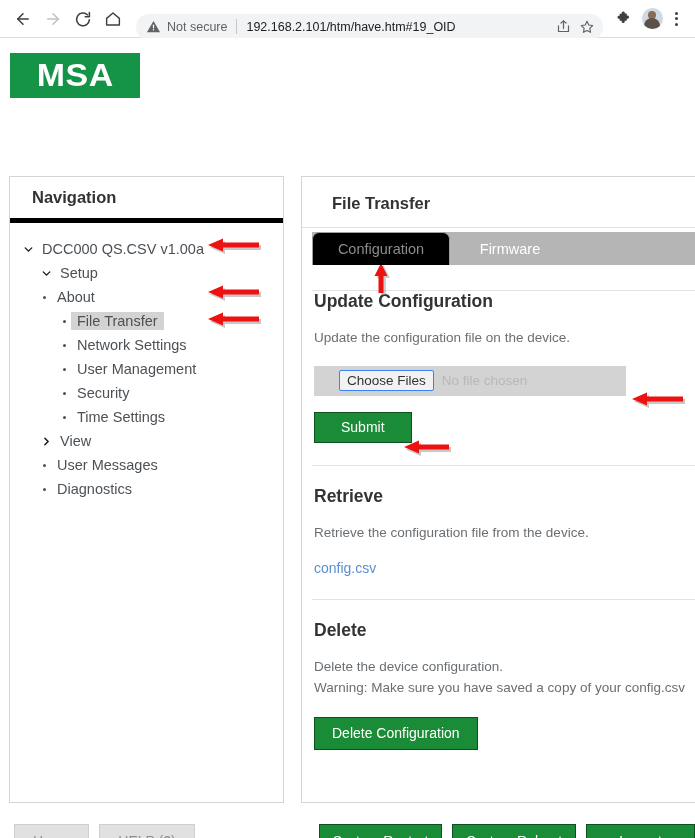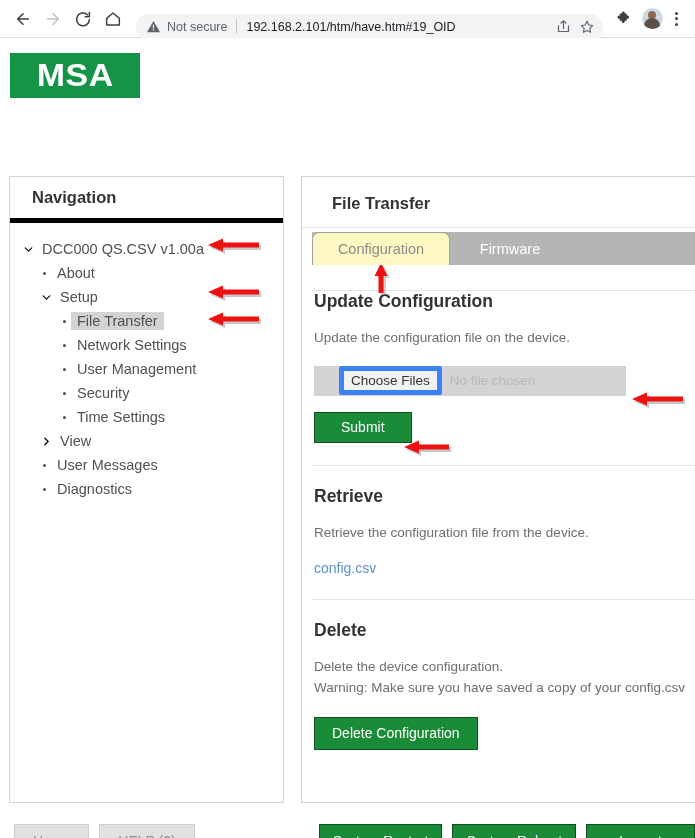--- a/index.html
+++ b/index.html
@@ -235,21 +235,21 @@
   .tab {
     font-size: 14.5px;
     color: #ffffff;
     height: 33px;
     display: flex;
     align-items: center;
     justify-content: center;
     padding: 0 10px;
   }
   .tab.active {
-    background: #fef9c3;
+    background: #000000;
     color: #8b8b8b;
     border: 1px solid #9f9f9f;
     border-bottom: none;
     border-radius: 7px 7px 0 0;
     height: 33px;
     margin-bottom: 0;
     position: relative;
     z-index: 2;
     justify-content: center;
   }
@@ -279,21 +279,21 @@
     margin-top: 17px;
     width: 312px;
     height: 30px;
     background: #d3d3d3;
     display: flex;
     align-items: center;
     padding-left: 25px;
   }
   .choose-btn {
     background: #f2f2f2;
-    border: 5px solid #3b82f6;
+    border: 1px solid #3b82f6;
     border-radius: 2px;
     font-size: 13.5px;
     color: #333;
     padding: 2px 7px;
     font-family: "Liberation Sans", sans-serif;
   }
   .no-file {
     font-size: 13.5px;
     color: #b8b8b8;
     margin-left: 8px;
@@ -441,33 +441,33 @@
       <div class="tree-row lvl0">
         <span class="chev">
           <svg width="13" height="13" viewBox="0 0 24 24" fill="none" stroke="currentColor" stroke-width="2.6" stroke-linecap="round" stroke-linejoin="round">
               <path d="m6 9 6 6 6-6"></path>
             </svg>
         </span>
         <span class="label">DCC000 QS.CSV v1.00a</span>
       </div>
 
       <div class="tree-row lvl1">
-        <span class="bullet">
-            <i></i>
-          </span>
-        <span class="label">About</span>
-      </div>
-
-      <div class="tree-row lvl1">
         <span class="chev">
           <svg width="13" height="13" viewBox="0 0 24 24" fill="none" stroke="currentColor" stroke-width="2.6" stroke-linecap="round" stroke-linejoin="round">
               <path d="m6 9 6 6 6-6"></path>
             </svg>
         </span>
         <span class="label">Setup</span>
+      </div>
+
+      <div class="tree-row lvl1">
+        <span class="bullet">
+            <i></i>
+          </span>
+        <span class="label">About</span>
       </div>
 
       <div class="tree-row lvl2 selected">
         <span class="bullet">
             <i></i>
           </span>
         <span class="label">File Transfer</span>
       </div>
 
       <div class="tree-row lvl2">

